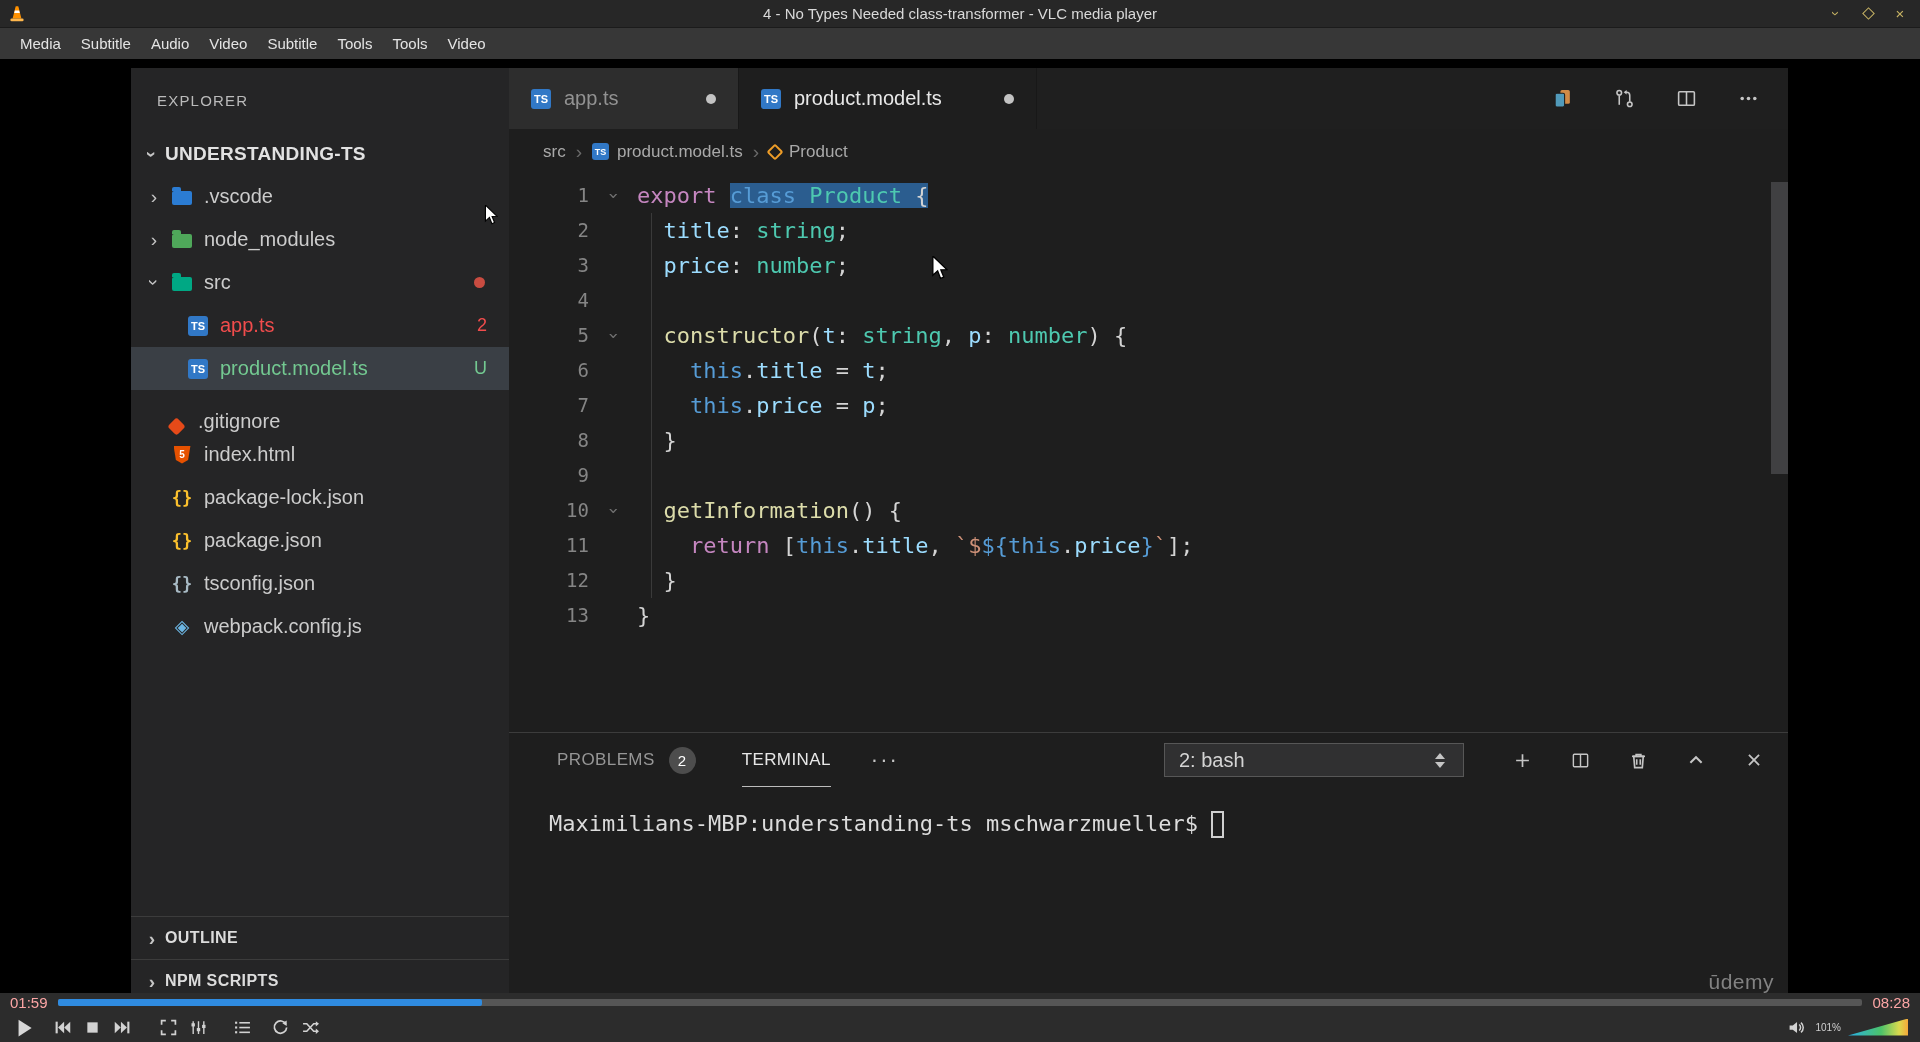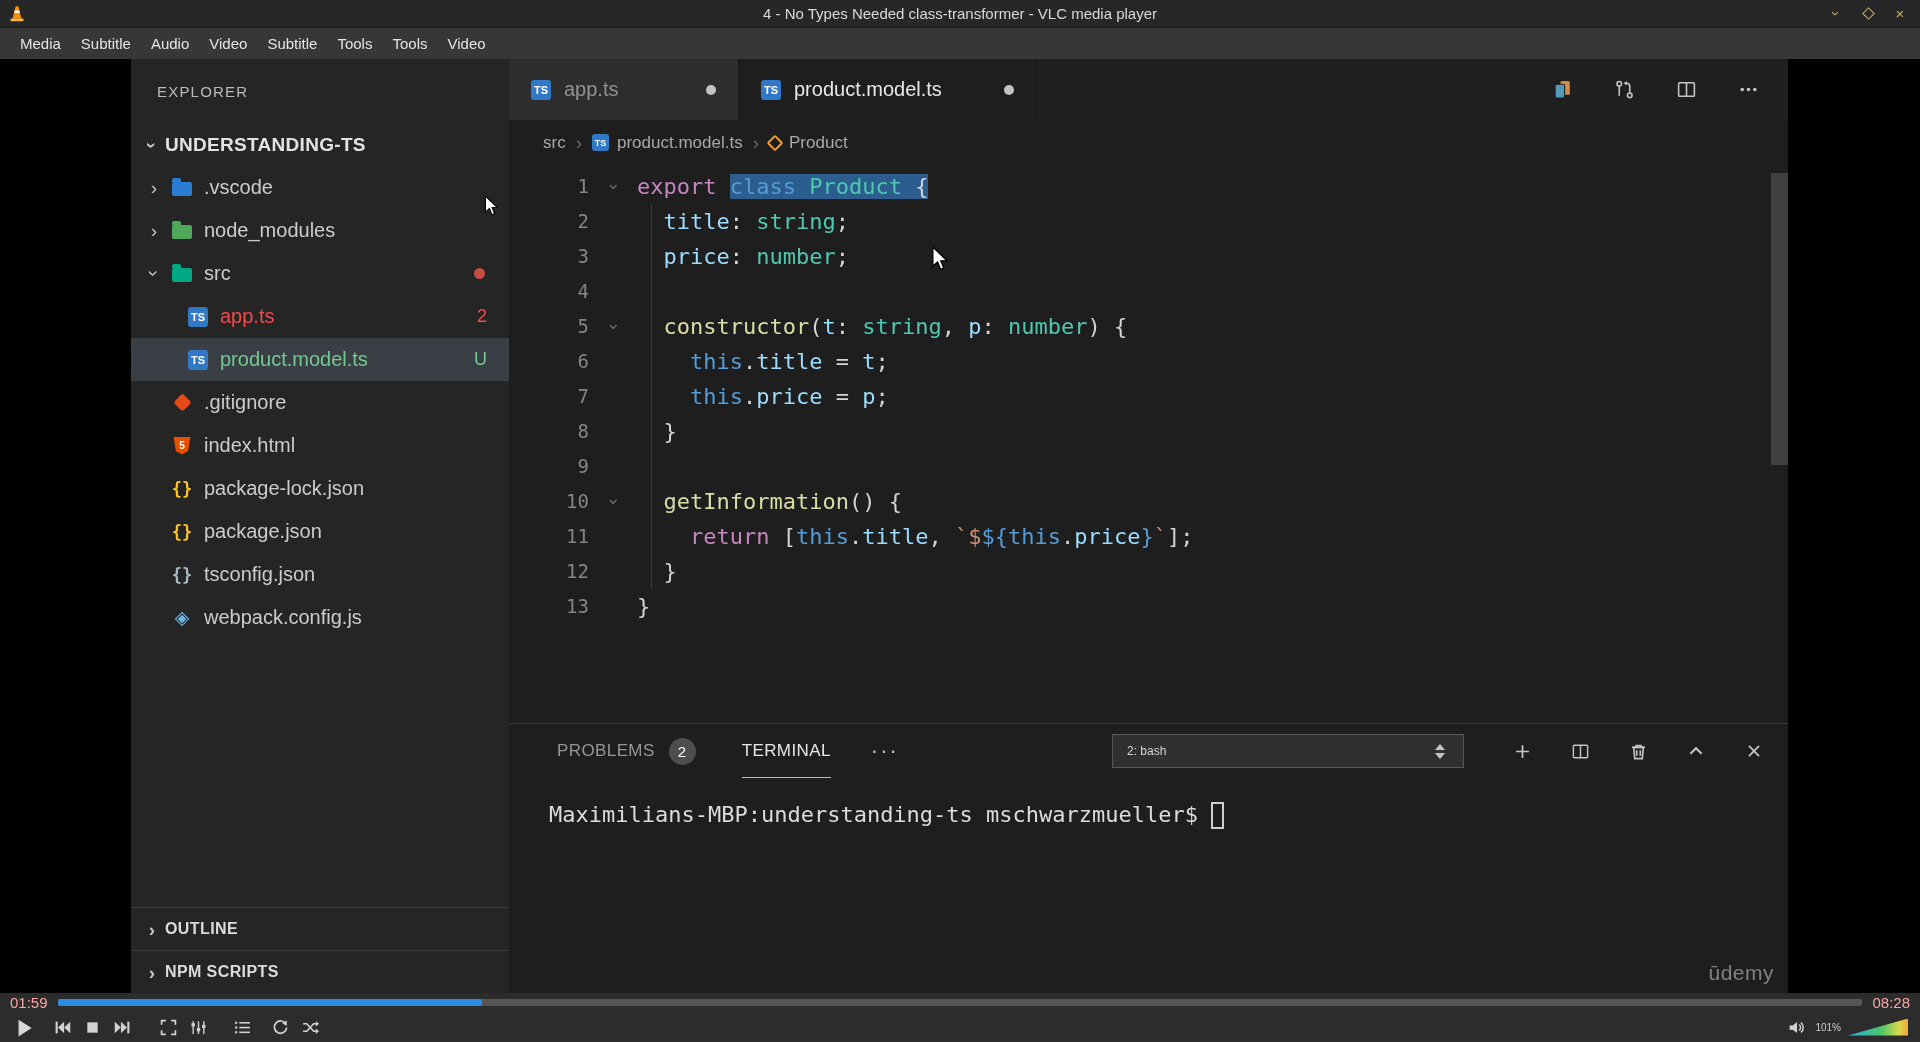--- a/index.html
+++ b/index.html
@@ -12,21 +12,21 @@
   .title{position:absolute;left:0;right:0;text-align:center;font-size:15px;color:#d9d9d9}
   .win-controls{margin-left:auto;display:flex;align-items:center;gap:16px;padding-right:12px;z-index:2}
   .wc{color:#c8b464;font-size:15px;line-height:1;display:flex;align-items:center;justify-content:center;width:16px;height:16px}
   .wc .chev-glyph{display:inline-block;transform:rotate(90deg);font-size:15px}
   .wc .diamond{width:9px;height:9px;border:1.6px solid #c8b464;transform:rotate(45deg)}
   .menubar{position:absolute;top:28px;left:0;right:0;height:31px;background:#373737;display:flex;align-items:center;padding-left:10px}
   .menu-item{color:#e4e4e4;font-size:15px;padding:5px 10px}
 
   
   .video{position:absolute;top:59px;left:0;width:1920px;height:934px;background:#000}
-  .vscode{position:absolute;left:131px;top:0;width:1657px;height:934px;background:#0f172a;display:flex}
+  .vscode{position:absolute;left:131px;top:9px;width:1657px;height:934px;background:#0f172a;display:flex}
 
   
   .sidebar{width:378px;flex:none;background:#252526;position:relative;color:#ccc}
   .expl-header{padding:24px 0 24px 26px;font-size:15px;letter-spacing:1.2px;color:#bbb}
   .root-row{display:flex;align-items:center;height:42px;padding-left:8px;font-weight:700;font-size:19px;color:#e2e2e2;letter-spacing:.3px}
   .chev{width:26px;flex:none;color:#c5c5c5;font-size:19px;display:flex;justify-content:center}
   .chev span,.chev{line-height:1}
   .chev.down{transform:none}
   .chev .g{display:inline-block}
   .chev.down .g{transform:rotate(90deg)}
@@ -75,21 +75,21 @@
   .code-text{white-space:pre}
   .scroll-thumb{position:absolute;right:0;top:8px;width:17px;height:292px;background:rgba(120,120,125,.38)}
 
   
   .panel{height:270px;flex:none;border-top:1px solid #3c3c3c;background:#1e1e1e;display:flex;flex-direction:column}
   .panel-header{height:54px;flex:none;display:flex;align-items:center;padding:0 22px 0 48px}
   .panel-tab{display:inline-flex;align-items:center;gap:14px;font-size:17px;letter-spacing:.4px;color:#969696;margin-right:46px;height:100%;cursor:default}
   .panel-tab.active{color:#e7e7e7;box-shadow:inset 0 -1px 0 #bcbcbc}
   .pbadge{min-width:27px;height:27px;border-radius:14px;background:#4d4d4d;color:#fff;font-size:15px;display:inline-flex;align-items:center;justify-content:center;padding:0 6px}
   .panel-more{color:#c5c5c5;font-size:22px;letter-spacing:2px;margin-left:-6px}
-  .shell-select{margin-left:auto;width:352px;height:34px;background:#303031;border:1px solid #575757;display:flex;align-items:center;justify-content:space-between;padding:0 18px 0 14px;color:#d4d4d4;font-size:12px}
+  .shell-select{margin-left:auto;width:300px;height:34px;background:#303031;border:1px solid #575757;display:flex;align-items:center;justify-content:space-between;padding:0 18px 0 14px;color:#d4d4d4;font-size:20px}
   .sel-arrows{display:flex;flex-direction:column;align-items:center;gap:3px}
   .tri-up{width:0;height:0;border-left:5px solid transparent;border-right:5px solid transparent;border-bottom:6px solid #c5c5c5}
   .tri-down{width:0;height:0;border-left:5px solid transparent;border-right:5px solid transparent;border-top:6px solid #c5c5c5}
   .panel-actions{display:flex;align-items:center;gap:34px;margin-left:46px}
   .pact{width:24px;height:24px;display:flex;align-items:center;justify-content:center}
   .terminal{padding:20px 4px 0 40px;font-family:"DejaVu Sans Mono",monospace;font-size:22px;line-height:34px;color:#dcdcdc;display:flex;align-items:center}
   .term-cursor{display:inline-block;width:13px;height:27px;border:2px solid #cfcfcf;margin-left:13px}
 
   .watermark{position:absolute;right:14px;bottom:8px;font-size:21px;font-weight:400;color:#9b9b9b;opacity:.8;letter-spacing:.5px}
   .cursor-svg{position:absolute;pointer-events:none}
@@ -189,21 +189,21 @@
               <span class="badge" style="color: rgb(241, 76, 76);">2</span>
             </div>
             <div class="tree-row selected" style="padding-left: 26px;">
               <span class="chev"></span>
               <span class="f-icon">
                 <span class="ic-ts">TS</span>
               </span>
               <span class="lbl" style="color: rgb(115, 201, 145);">product.model.ts</span>
               <span class="badge" style="color: rgb(115, 201, 145);">U</span>
             </div>
-            <div class="tree-row" style="padding-left: 10px;">
+            <div class="tree-row" style="padding-left: 4px; align-items: flex-end;">
               <span class="chev"></span>
               <span class="f-icon">
                 <span class="ic-git"></span>
               </span>
               <span class="lbl">.gitignore</span>
             </div>
             <div class="tree-row" style="padding-left: 10px;">
               <span class="chev"></span>
               <span class="f-icon">
                 <span class="ic-html">5</span>

